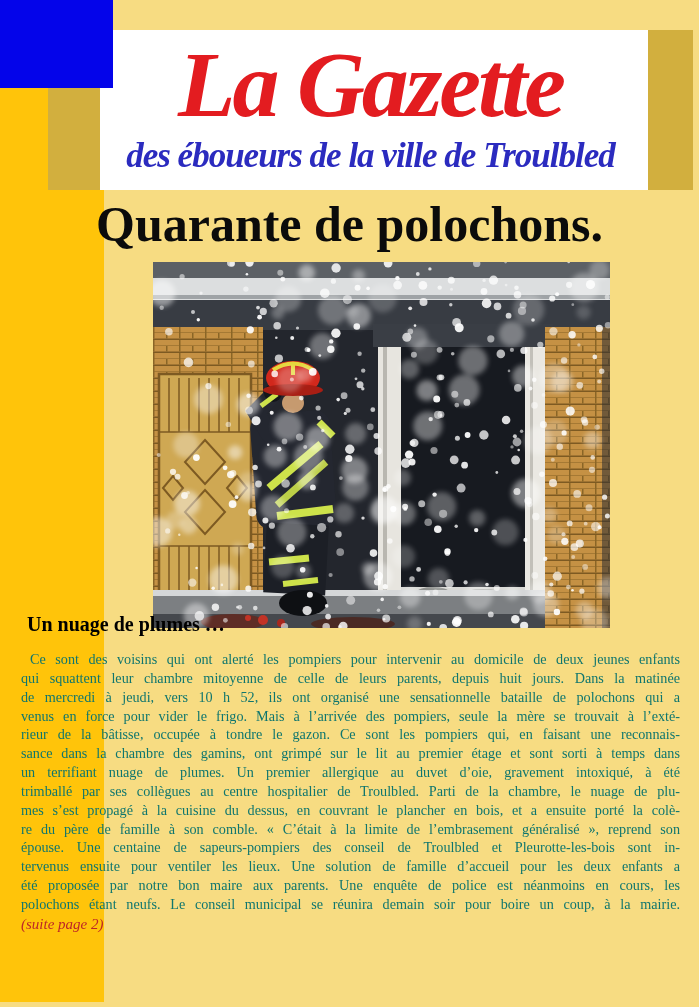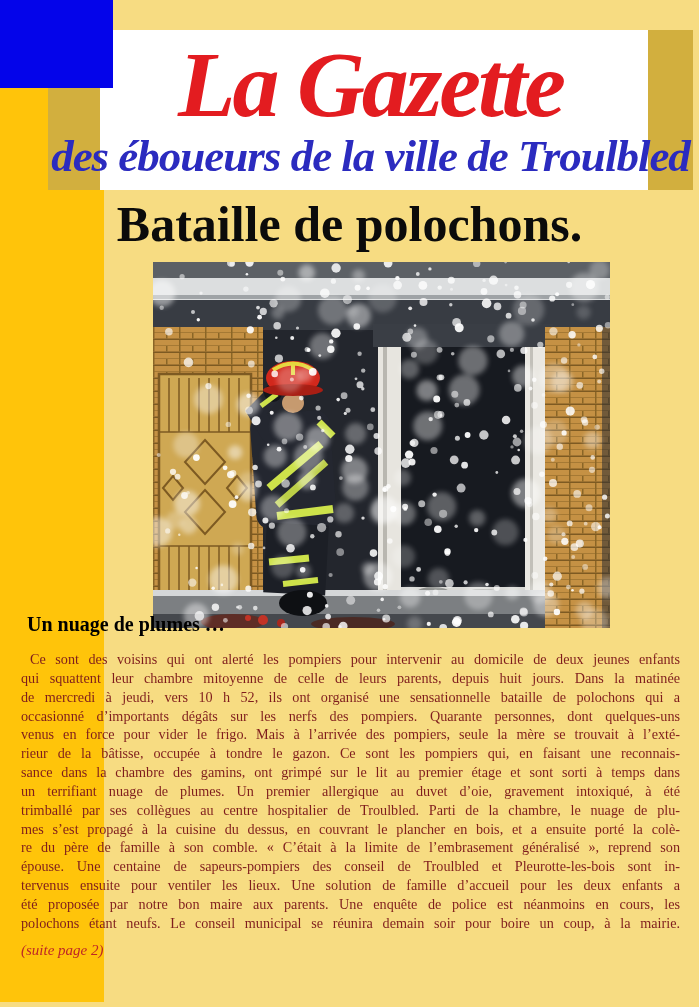--- a/index.html
+++ b/index.html
@@ -19,56 +19,56 @@
              background:#ffffff;}
   .masthead-stripe-right{position:absolute;left:648px;top:30px;width:45px;height:160px;
              background:#D2AF3E;}
   .blue-square{position:absolute;left:0;top:0;width:113px;height:88px;
              background:#0404EA;}
 
   .masthead-title{position:absolute;left:48px;top:34px;width:645px;height:104px;
              text-align:center;font-size:94px;line-height:100px;font-weight:bold;
              font-style:italic;letter-spacing:-3px;color:#E31C20;white-space:nowrap;}
   .masthead-subtitle{position:absolute;left:48px;top:134px;width:645px;height:46px;
-             text-align:center;font-size:45px;line-height:44px;font-weight:bold;
+             text-align:center;font-size:35px;line-height:44px;font-weight:bold;
              font-style:italic;letter-spacing:-1px;color:#2B2BBF;white-space:nowrap;}
 
   .headline{position:absolute;left:0;top:196px;width:699px;height:58px;
              text-align:center;font-size:50px;line-height:56px;font-weight:bold;
              color:#0b0b0b;white-space:nowrap;}
 
   .photo{position:absolute;left:153px;top:262px;width:457px;height:366px;
              background:#23262d;}
   .photo svg{display:block;}
 
   .article{position:absolute;left:21px;top:612px;width:659px;}
   .article-heading{font-size:20px;line-height:24px;font-weight:bold;color:#000;
              margin:0 0 14px 6px;}
   .article-line{font-size:14.2px;line-height:18.85px;height:18.85px;overflow:hidden;
-             color:#7f1d1d;text-align:justify;text-align-last:justify;}
+             color:#0f766e;text-align:justify;text-align-last:justify;}
   .article-line.first{padding-left:9px;}
   .continuation{font-size:15px;line-height:19px;font-style:italic;color:#BE2727;
-             margin-top:8px;}
+             margin-top:1px;}
 </style>
 </head>
 <body>
 
 <div id="page">
 
   <div class="gold-band"></div>
 
   <div class="masthead-stripe-left"></div>
   <div class="masthead-box"></div>
   <div class="masthead-stripe-right"></div>
   <div class="blue-square"></div>
 
   <div class="masthead-title">La Gazette</div>
   <div class="masthead-subtitle">des éboueurs de la ville de Troulbled</div>
 
-  <div class="headline">Bataille de polochons.</div>
+  <div class="headline">Quarante de polochons.</div>
 
   <div class="photo">
     <svg width="457" height="366" viewBox="0 0 457 366" xmlns="http://www.w3.org/2000/svg">
       <defs>
         <pattern id="bricks" width="26" height="13" patternUnits="userSpaceOnUse">
           <rect width="26" height="13" fill="#C59144"></rect>
           <rect y="11.5" width="26" height="1.5" fill="#7D5A22"></rect>
           <rect x="0" y="0" width="1.5" height="11.5" fill="#8A6526"></rect>
           <rect x="13" y="6" width="1.5" height="5.5" fill="#8A6526"></rect>
           <rect y="5" width="26" height="1" fill="#8A6526" opacity="0.55"></rect>
@@ -555,21 +555,20 @@
         </g>
     </svg>
   </div>
 
   <div class="article">
     <div class="article-heading">Un nuage de plumes …</div>
     <div id="article-lines">
         <div class="article-line first">Ce sont des voisins qui ont alerté les pompiers pour intervenir au domicile de deux jeunes enfants</div>
         <div class="article-line">qui squattent leur chambre mitoyenne de celle de leurs parents, depuis huit jours. Dans la matinée</div>
         <div class="article-line">de mercredi à jeudi, vers 10 h 52, ils ont organisé une sensationnelle bataille de polochons qui a</div>
-        <div class="article-line">occasionné d’importants dégâts sur les nerfs des pompiers. Quarante personnes, dont quelques-uns</div>
         <div class="article-line">venus en force pour vider le frigo. Mais à l’arrivée des pompiers, seule la mère se trouvait à l’exté-</div>
         <div class="article-line">rieur de la bâtisse, occupée à tondre le gazon. Ce sont les pompiers qui, en faisant une reconnais-</div>
         <div class="article-line">sance dans la chambre des gamins, ont grimpé sur le lit au premier étage et sont sorti à temps dans</div>
         <div class="article-line">un terrifiant nuage de plumes. Un premier allergique au duvet d’oie, gravement intoxiqué, à été</div>
         <div class="article-line">trimballé par ses collègues au centre hospitalier de Troulbled. Parti de la chambre, le nuage de plu-</div>
         <div class="article-line">mes s’est propagé à la cuisine du dessus, en couvrant le plancher en bois, et a ensuite porté la colè-</div>
         <div class="article-line">re du père de famille à son comble. « C’était à la limite de l’embrasement généralisé », reprend son</div>
         <div class="article-line">épouse. Une centaine de sapeurs-pompiers des conseil de Troulbled et Pleurotte-les-bois sont in-</div>
         <div class="article-line">tervenus ensuite pour ventiler les lieux. Une solution de famille d’accueil pour les deux enfants a</div>
         <div class="article-line">été proposée par notre bon maire aux parents. Une enquête de police est néanmoins en cours, les</div>

